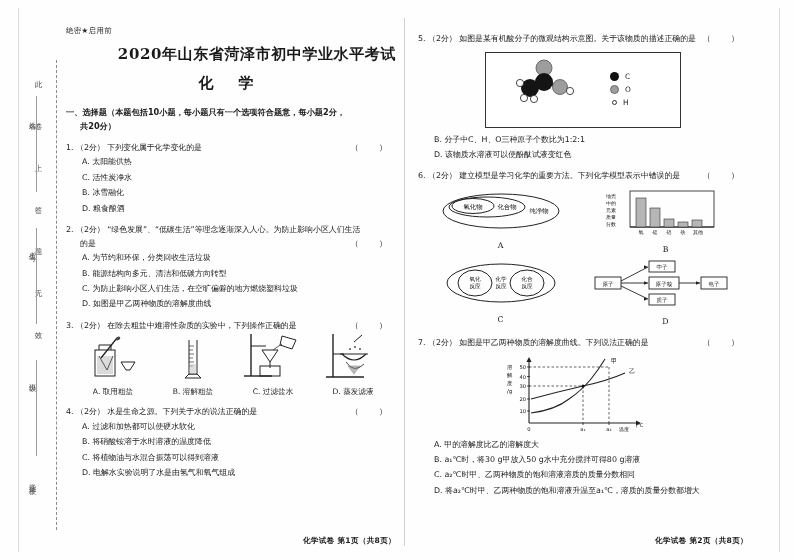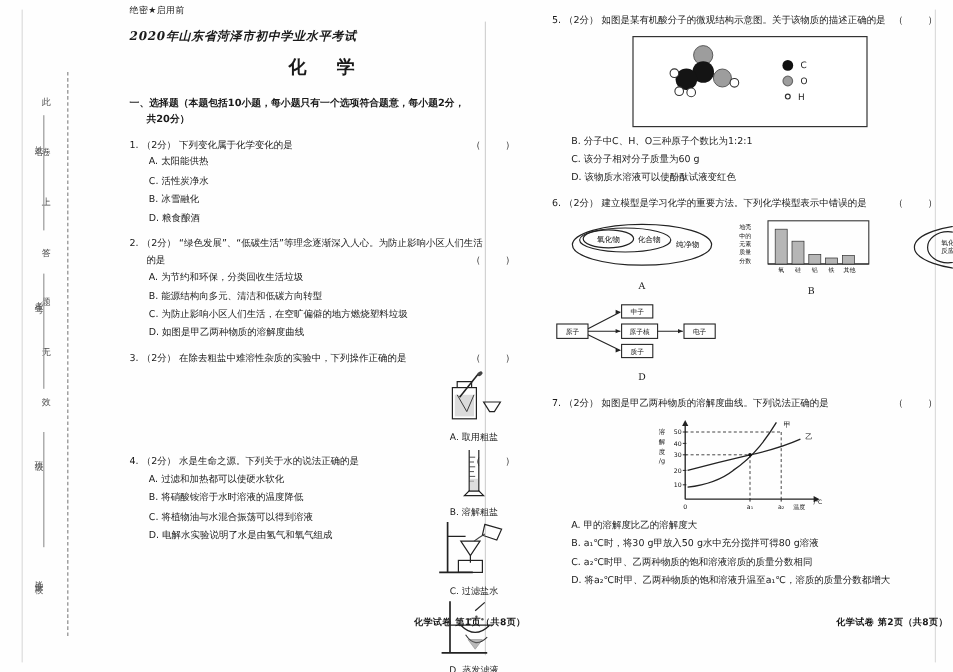--- a/index.html
+++ b/index.html
@@ -41,29 +41,29 @@
   .seal-label {
     position:absolute; left:4px;
     width:13px;
     writing-mode:vertical-rl;
     font-size:7.2px; letter-spacing:1.5px;
     color:#555; white-space:nowrap;
   }
   .seal-rule { position:absolute; left:16px; width:0; border-left:1px solid #9a9a9a; }
 
   
-  .column { position:absolute; top:4px; width:330px; height:528px;margin-left:42px; }
+  .column { position:absolute; top:26px; width:330px; height:528px; }
   #col-left  { left:66px; }
   #col-right { left:418px; }
 
   .secret { font-size:7.4px; color:#222; margin-bottom:9px; letter-spacing:.4px; }
   .exam-title {
-    text-align:left; font-size:10px; font-weight:bold;
+    text-align:right; font-size:15px; font-weight:bold;
     font-family:"DejaVu Serif","Liberation Serif",serif;
-    letter-spacing:.6px; margin-top:2px;font-style:italic;
+    letter-spacing:.6px; margin-top:2px;
   }
   .subject-title {
     text-align:center; font-size:15px; font-weight:bold;
     font-family:"DejaVu Serif","Liberation Serif",serif;
     letter-spacing:10px; margin:10px 0 12px 0;
   }
   .section-head {
     font-size:8.2px; font-weight:bold; line-height:1.75;
     text-indent:0; margin-bottom:4px;
   }
@@ -72,42 +72,42 @@
   .q { margin-top:7px; font-size:7.9px; line-height:1.72; }
   .q-stem { position:relative; padding-right:34px; }
   .q-stem .brackets {
     position:absolute; right:0; top:0;
     font-size:7.9px; letter-spacing:9px; color:#222;
   }
   .q-stem-cont { padding-left:14px; position:relative; }
   .opt { padding-left:16px; font-size:7.9px; line-height:1.95; }
 
   
-  .appa-row { display:flex; justify-content:space-between; align-items:flex-end; padding:4px 6px 0 10px; height:66px;flex-direction:column; }
+  .appa-row { display:flex; justify-content:space-between; align-items:flex-end; padding:4px 6px 0 10px; height:66px; }
   .appa { width:74px; text-align:center; }
   .appa-caption { font-size:7.6px; margin-top:3px; }
   .appa svg { display:block; margin:0 auto; }
 
   
   .mol-box {
     margin:6px auto 4px auto;
     width:196px; height:76px;
     border:1px solid #333; background:#fff;
     display:flex; align-items:center;
   }
   .mol-left  { width:120px; }
   .mol-right { width:72px; font-size:7.4px; line-height:1.35; }
   .legend-row { display:flex; align-items:center; gap:6px; margin:3px 0 3px 4px; }
   .dot-c { width:9px; height:9px; border-radius:50%; background:#111; }
   .dot-o { width:9px; height:9px; border-radius:50%; background:#9d9d9d; border:1px solid #6a6a6a; }
   .dot-h { width:5px; height:5px; border-radius:50%; background:#fff; border:1px solid #333; }
 
   
   .model-grid {
-    display:grid; grid-template-columns:1fr 1fr 1fr;
+    display:grid; grid-template-columns:1fr 1fr;
     grid-template-rows:auto auto; margin-top:4px;
   }
   .model-cell { text-align:center; padding:2px 0 1px 0; }
   .model-letter { font-size:7.8px; font-family:"DejaVu Serif","Liberation Serif",serif; margin-top:1px; }
 
   
   .chart-wrap { display:flex; justify-content:center; margin-top:3px; }
 
   
   .footer {
@@ -303,21 +303,20 @@
             <span>O</span>
           </div>
           <div class="legend-row" style="padding-left:2px;">
             <span class="dot-h"></span>
             <span>H</span>
           </div>
         </div>
       </div>
 
       <div class="opt">B. 分子中C、H、O三种原子个数比为1:2:1</div>
-      <div class="opt">C. 该分子相对分子质量为60 g</div>
       <div class="opt">D. 该物质水溶液可以使酚酞试液变红色</div>
     </div>
 
     <div class="q">
       <div class="q-stem" style="padding-right:26px;">
         <span>6.</span>
         <span>（2分）</span>
         <span>建立模型是学习化学的重要方法。下列化学模型表示中错误的是</span>
         <span class="brackets">（  ）</span>
       </div>

